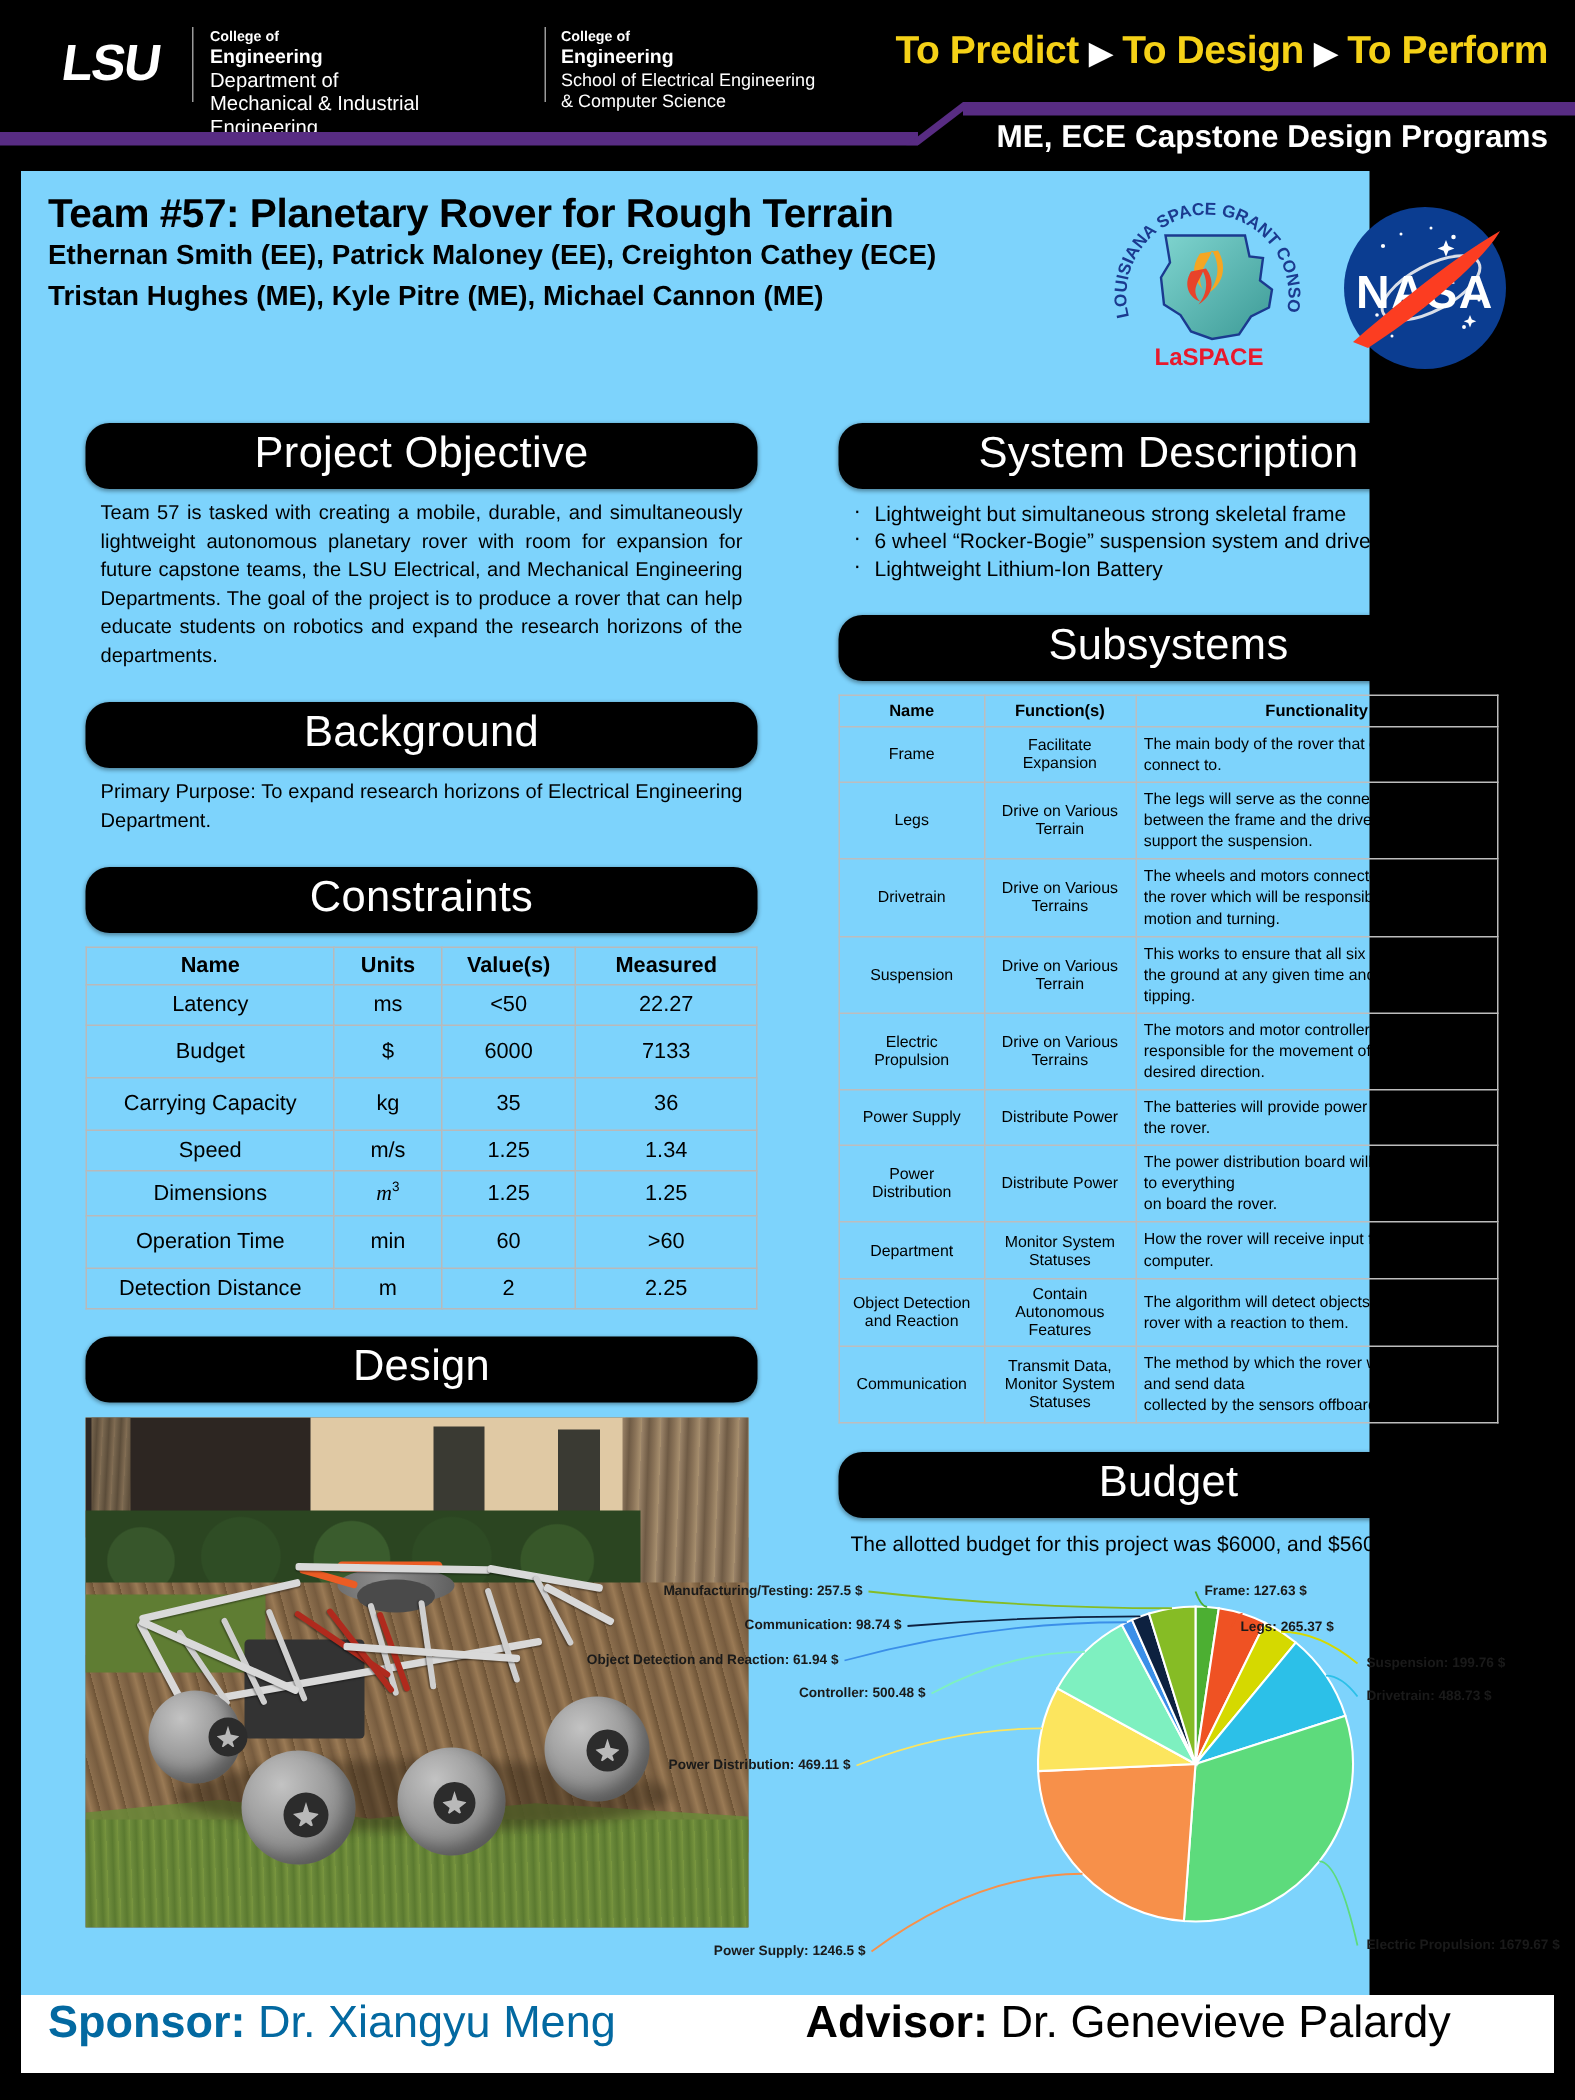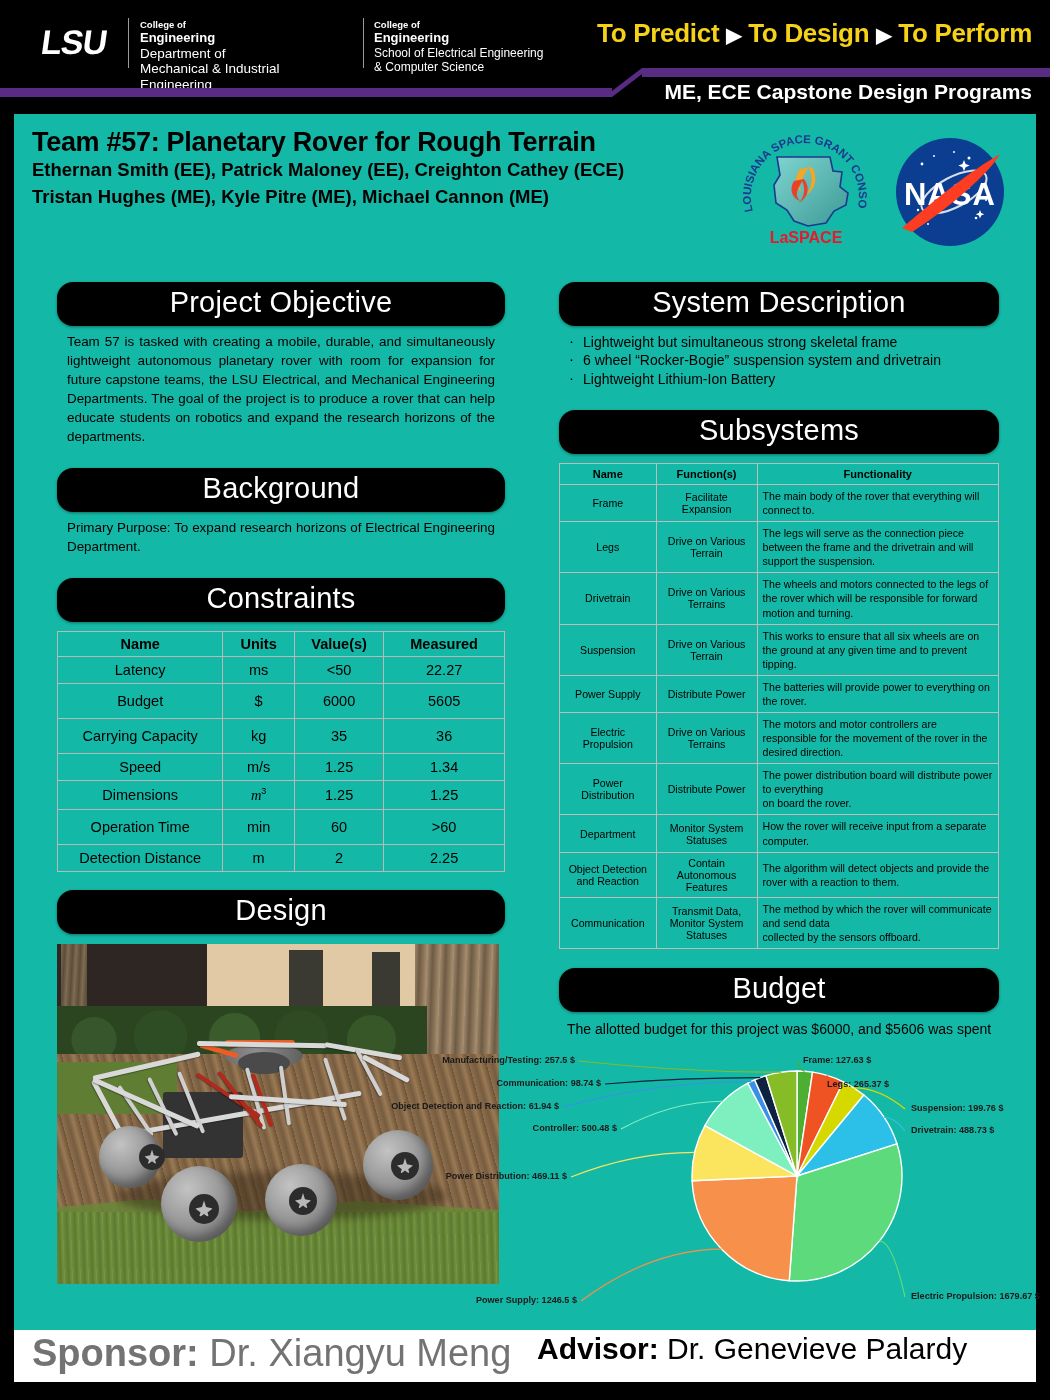--- a/index.html
+++ b/index.html
@@ -37,21 +37,21 @@
   .purple-bar { position: absolute; left: 0; top: 88px; width: 612px; height: 9px; background: #582c83; }
   .purple-bar-right { position: absolute; left: 642px; top: 68px; width: 408px; height: 9px; background: #582c83; }
   .purple-diag { position: absolute; left: 604px; top: 68px; width: 46px; height: 29px; background: #582c83;
     clip-path: polygon(38px 0, 46px 0, 8px 29px, 0 29px); }
   .programs {
     position: absolute; right: 18px; top: 80px;
     color: #fff; font-size: 21px; font-weight: 700; white-space: nowrap;
   }
 
   
-  .sheet { position: absolute; left: 14px; top: 114px; width: 1022px; height: 1252px; background: #14b8a6; }
+  .sheet { position: absolute; left: 14px; top: 114px; width: 899px; height: 1252px; background: #7dd3fc; }
 
   .title-block { position: absolute; left: 18px; top: 13px; width: 700px; }
   .poster-title { font-size: 27px; font-weight: 700; color: #000; letter-spacing: -0.3px; }
   .authors { font-size: 18.5px; font-weight: 700; color: #000; margin-top: 3px; line-height: 1.28; }
 
   
   .laspace { position: absolute; left: 716px; top: 17px; width: 152px; height: 118px; }
   .nasa { position: absolute; left: 880px; top: 22px; width: 112px; height: 112px; }
 
   
@@ -128,21 +128,21 @@
   .dish { position:absolute; border-radius:50%; background:radial-gradient(circle at 40% 35%, #8f8f8f, #5d5d5d); }
   .orange-strap { position:absolute; background:#ec5c24; border-radius:3px; }
 
   
   .budget-note { font-size: 14px; color:#000; padding: 8px 6px 0 8px; line-height:1.34; }
   .pie-wrap { position: relative; width: 440px; height: 300px; margin-top: 4px; }
   .pie-lbl { position:absolute; font-size: 9.1px; font-weight: 700; color:#1a1a1a; white-space: nowrap; }
 
   
   .footer { position: absolute; left: 14px; top: 1330px; width: 1022px; height: 52px; background:#fff; }
-  .footer-left { position:absolute; left: 18px; top: 2px; font-size: 38px; color:#737373; }
+  .footer-left { position:absolute; left: 18px; top: 2px; font-size: 30px; color:#0369a1; }
   .footer-right { position:absolute; left: 523px; top: 2px; font-size: 30px; color:#000; }
   .footer b { font-weight: 700; }
 </style>
 </head>
 <body>
 
 <div id="poster">
 
   <div class="header">
     <div class="lsu-logo">LSU</div>
@@ -246,21 +246,21 @@
             <tr>
               <td class="c1">Latency</td>
               <td class="c2">ms</td>
               <td class="c3">&lt;50</td>
               <td class="c4">22.27</td>
             </tr>
             <tr>
               <td class="c1">Budget</td>
               <td class="c2">$</td>
               <td class="c3">6000</td>
-              <td class="c4">5605</td>
+              <td class="c4">7133</td>
             </tr>
             <tr>
               <td class="c1">Carrying Capacity</td>
               <td class="c2">kg</td>
               <td class="c3">35</td>
               <td class="c4">36</td>
             </tr>
             <tr>
               <td class="c1">Speed</td>
               <td class="c2">m/s</td>
@@ -376,28 +376,28 @@
               <td class="name">Drivetrain</td>
               <td class="func">Drive on Various Terrains</td>
               <td class="fx">The wheels and motors connected to the legs of the rover which will be responsible for forward motion and turning.</td>
             </tr>
             <tr>
               <td class="name">Suspension</td>
               <td class="func">Drive on Various Terrain</td>
               <td class="fx">This works to ensure that all six wheels are on the ground at any given time and to prevent tipping.</td>
             </tr>
             <tr>
+              <td class="name">Electric Propulsion</td>
+              <td class="func">Drive on Various Terrains</td>
+              <td class="fx">The motors and motor controllers are responsible for the movement of the rover in the desired direction.</td>
+            </tr>
+            <tr>
               <td class="name">Power Supply</td>
               <td class="func">Distribute Power</td>
               <td class="fx">The batteries will provide power to everything on the rover.</td>
-            </tr>
-            <tr>
-              <td class="name">Electric Propulsion</td>
-              <td class="func">Drive on Various Terrains</td>
-              <td class="fx">The motors and motor controllers are responsible for the movement of the rover in the desired direction.</td>
             </tr>
             <tr>
               <td class="name">Power Distribution</td>
               <td class="func">Distribute Power</td>
               <td class="fx">The power distribution board will distribute power to everything<br>on board the rover.</td>
             </tr>
             <tr>
               <td class="name">Department</td>
               <td class="func">Monitor System Statuses</td>
               <td class="fx">How the rover will receive input from a separate computer.</td>

